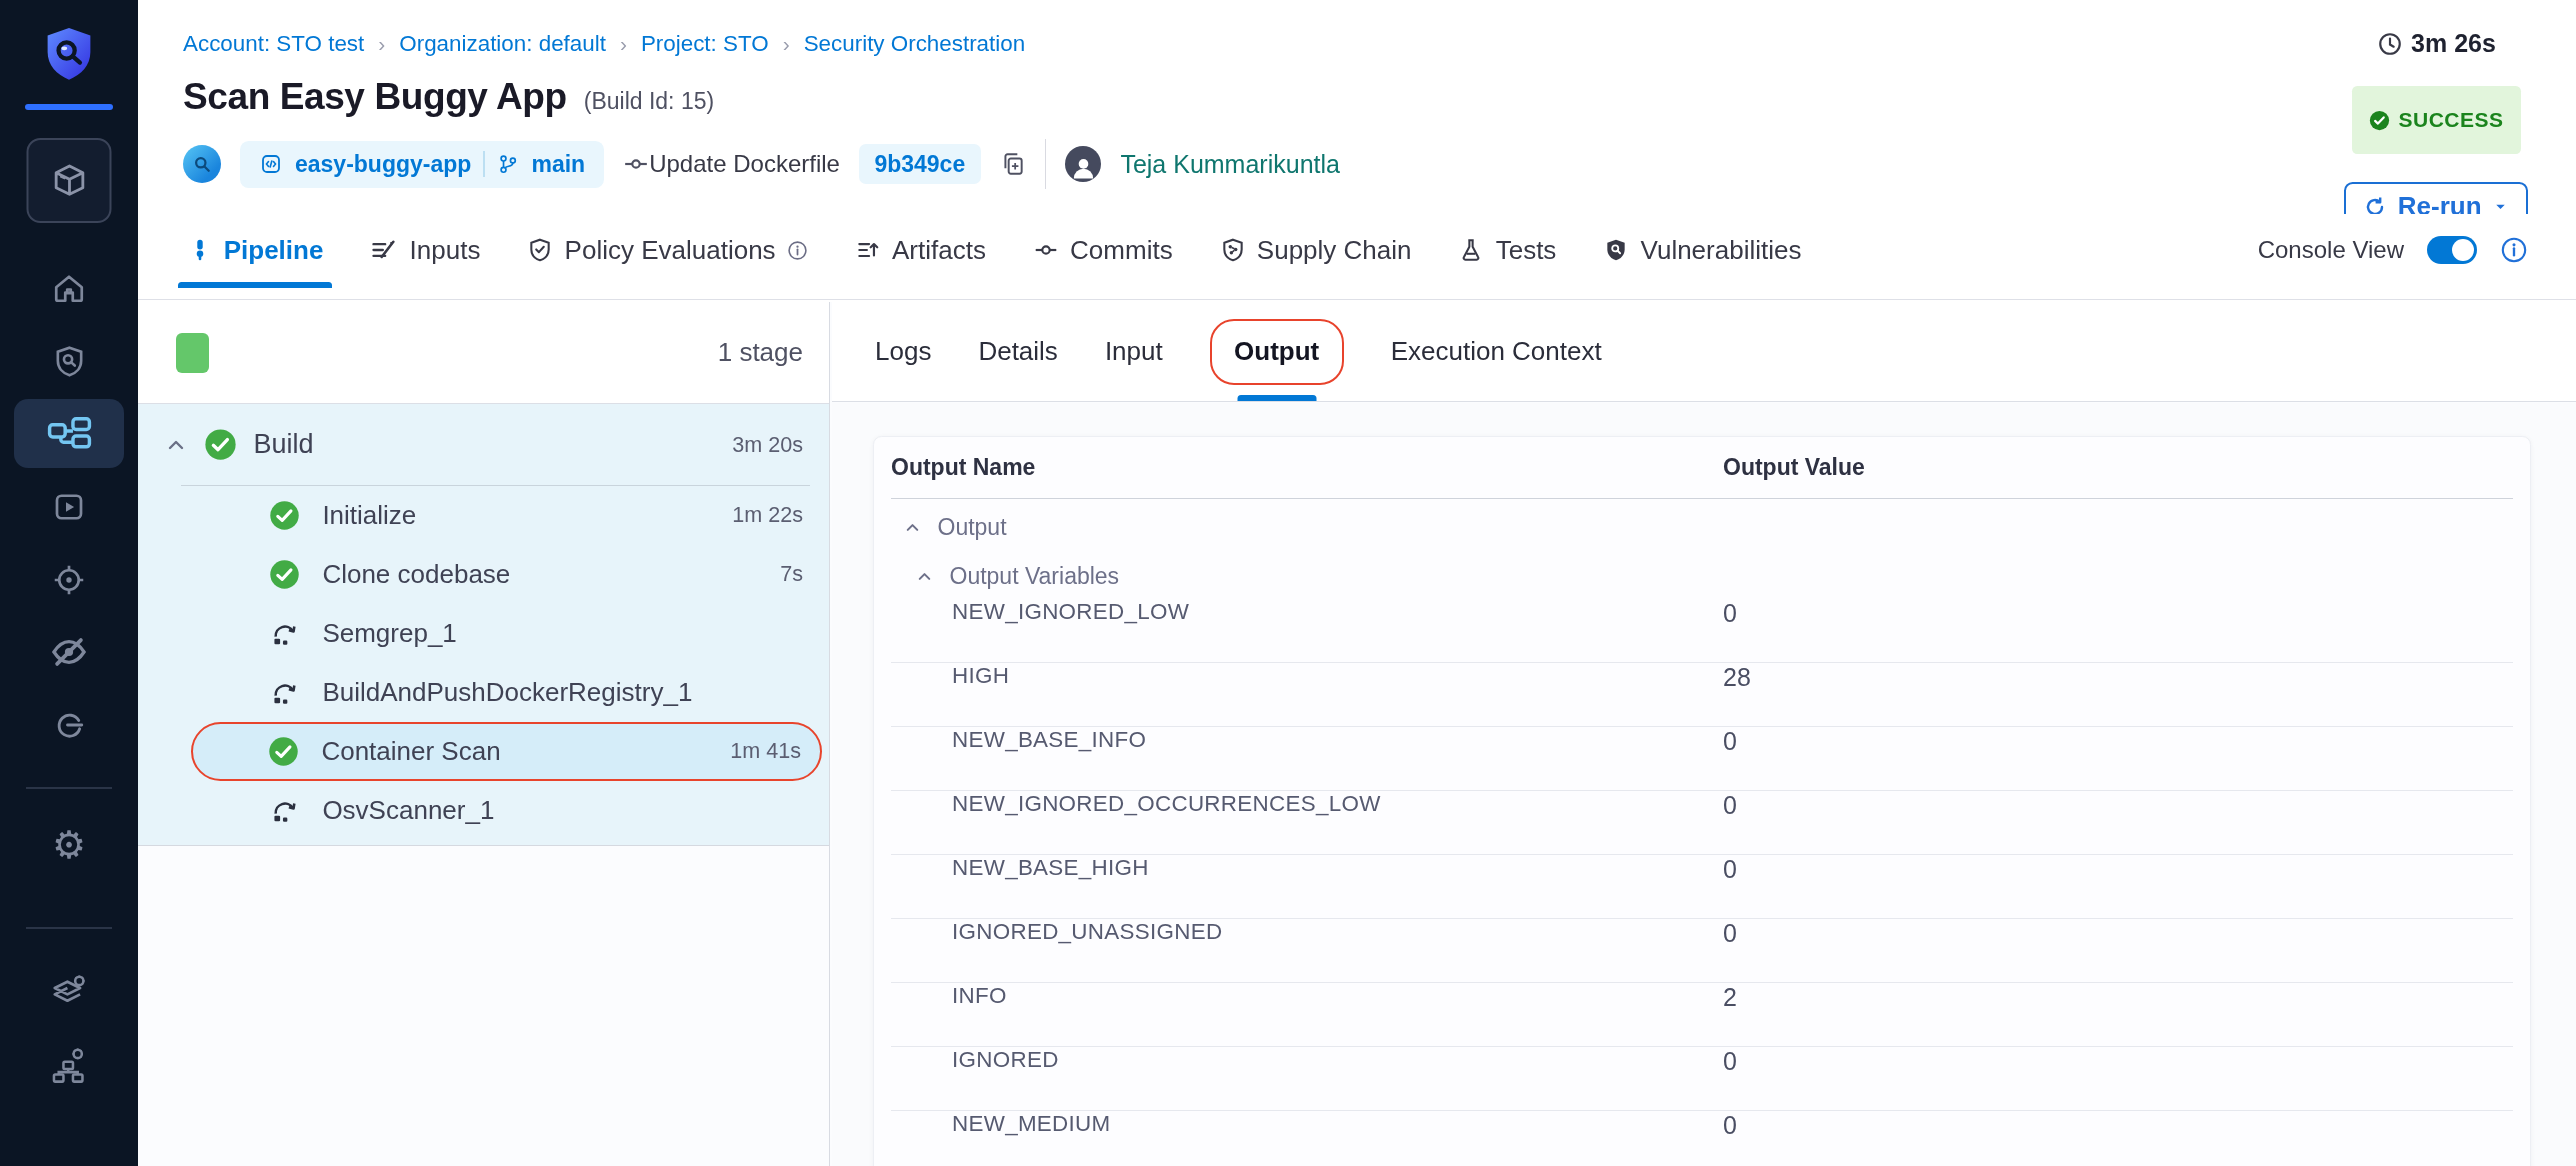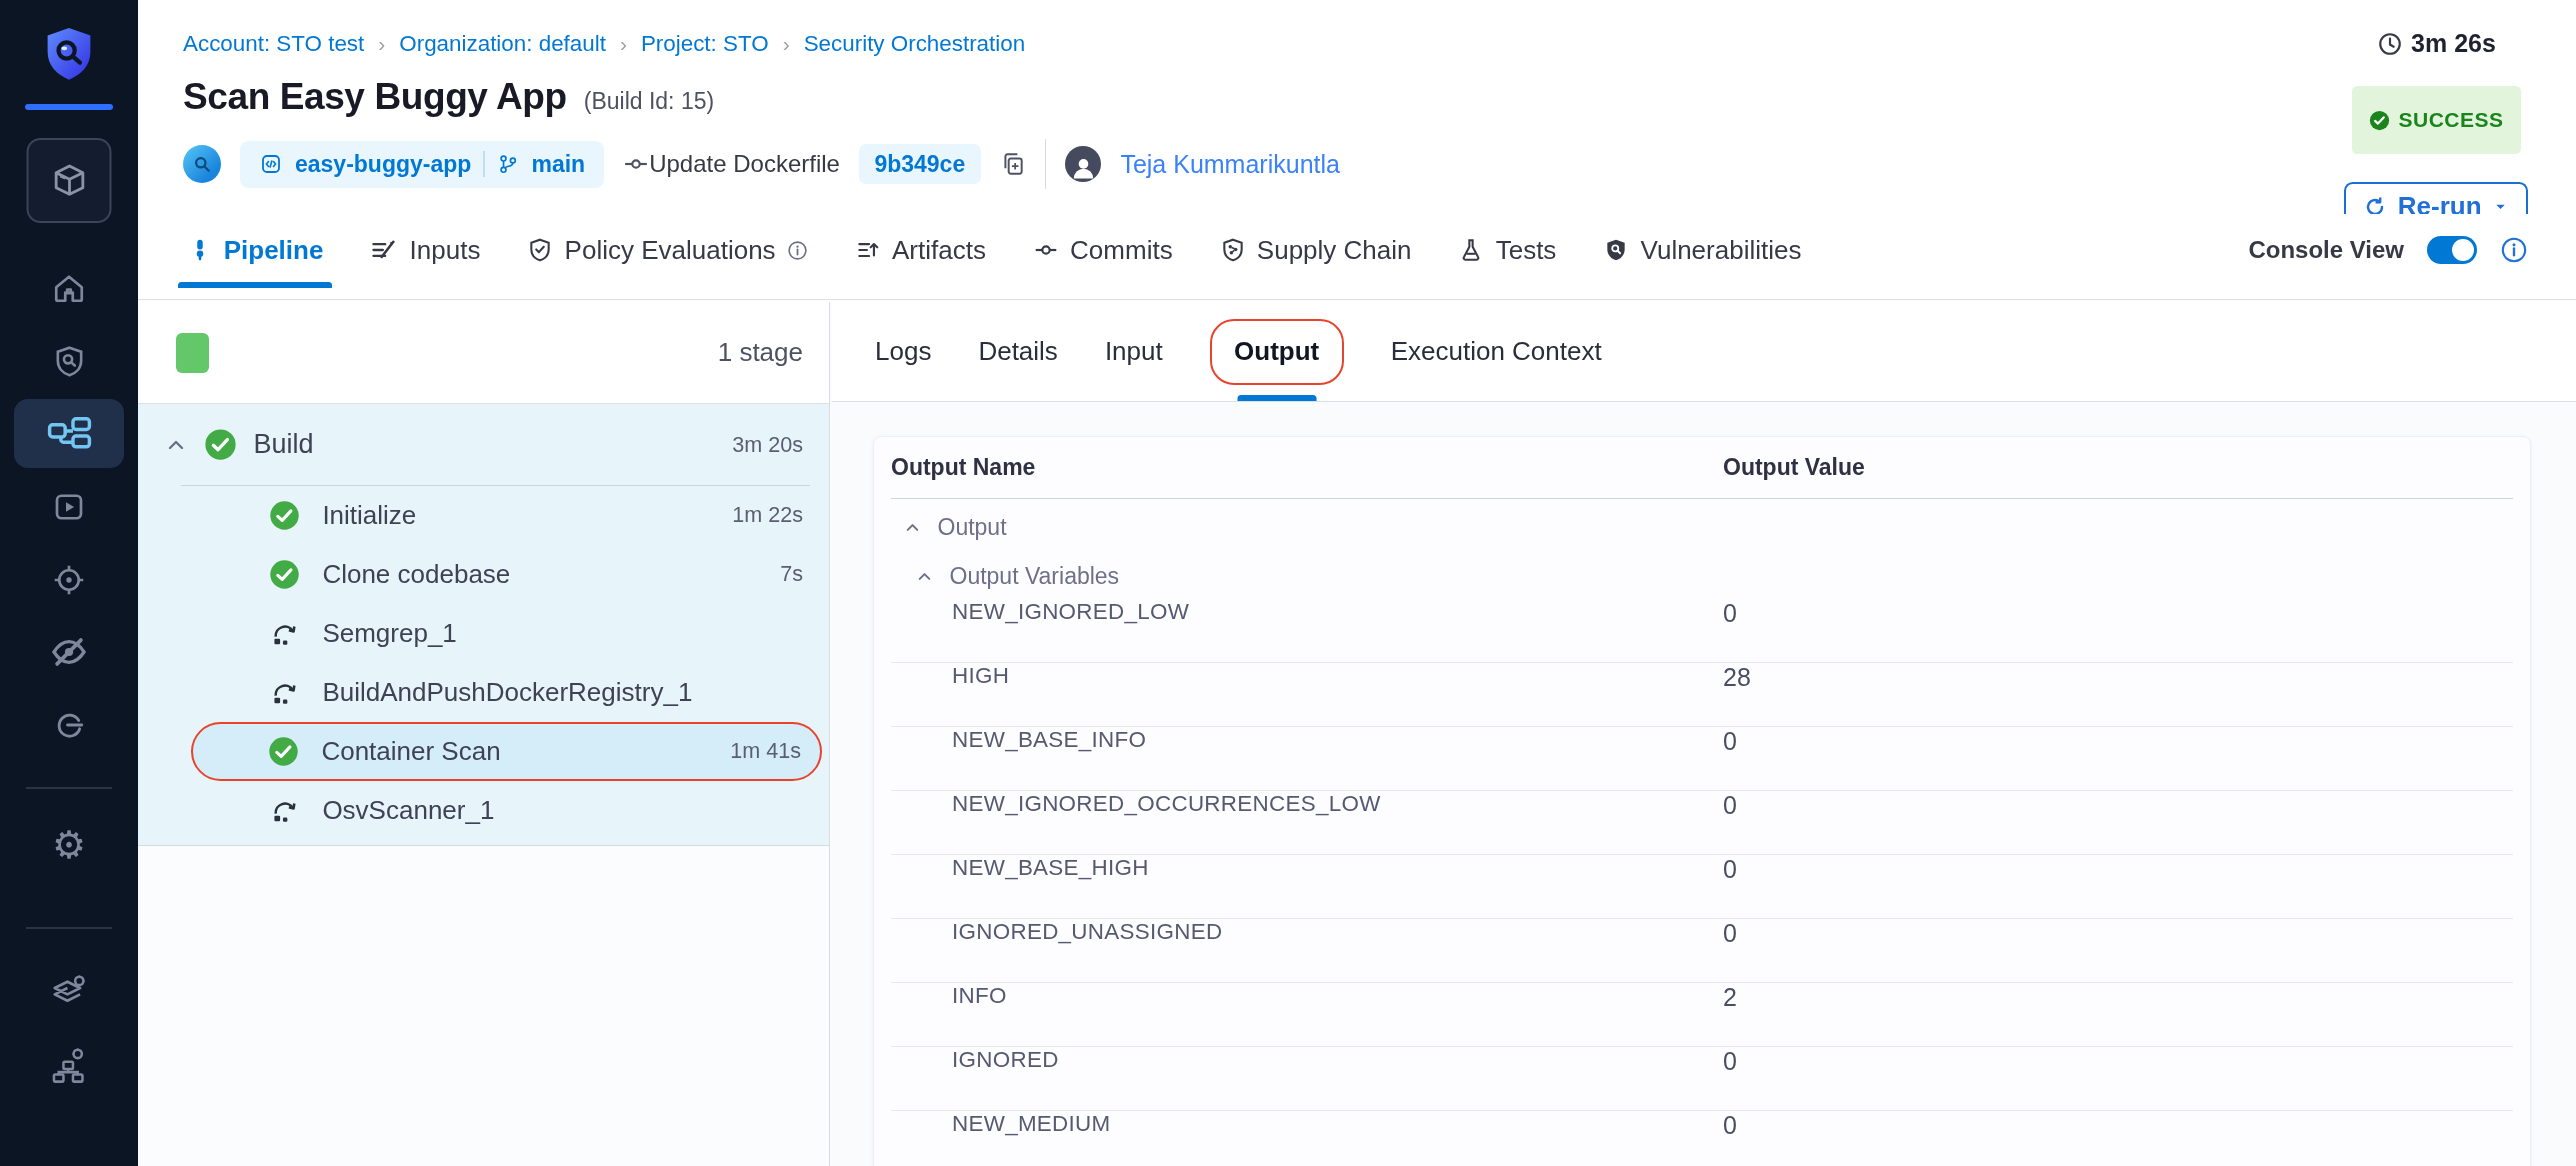--- a/index.html
+++ b/index.html
@@ -39,42 +39,42 @@
   .repo-pill { height:47px; background:#e9f6fd; border-radius:8.6px; display:flex; align-items:center;
                gap:12px; padding:0 19px; }
   .repo-pill .txt { font-size:23px; font-weight:bold; color:#0278d5; }
   .pill-divider { width:1.7px; height:26px; background:#bcdff2; }
   .commit-msg { display:flex; align-items:center; gap:0; font-size:24px; color:#383946; }
   .sha-pill { height:40px; background:#e9f6fd; border-radius:7px; display:flex; align-items:center;
               padding:0 15.5px; font-size:23px; font-weight:bold; color:#0278d5; }
   .v-divider { width:1.7px; height:50px; background:#d9dae1; }
   .avatar { width:36px; height:36px; border-radius:50%; background:#454a5e;
             display:flex; align-items:flex-end; justify-content:center; overflow:hidden; }
-  .author { font-size:25px; color:#3b82f6; }
+  .author { font-size:25px; color:#0f766e; }
 
   .meta-row { position:absolute; top:29px; right:48px; display:flex; align-items:center; gap:28px;flex-direction:column; }
   .duration-chip { display:flex; align-items:center; gap:8.6px; font-size:25px; font-weight:600; color:#1f2230; }
   .status-badge { display:flex; align-items:center; gap:8.6px; background:#e2f5dc; border-radius:5.2px;
                   padding:22px 17px; }
   .status-badge span { font-size:21px; font-weight:bold; color:#1b841d; letter-spacing:0.5px; }
   .rerun-btn { display:flex; align-items:center; gap:10.4px; border:2.6px solid #1a6fd4; border-radius:8.6px;
                padding:7px 17px; background:#fff; cursor:pointer; }
   .rerun-btn span { font-size:26px; font-weight:bold; color:#2070d8; }
 
   
   .tabbar { position:absolute; top:214px; left:0; right:0; height:86px; background:#fff;
             border-bottom:1.7px solid #dee0e7; display:flex; align-items:center;
             padding:0 48px 13px 45px; }
   .tabs { display:flex; gap:40px; height:100%; align-items:center; }
   .tab { position:relative; height:100%; display:flex; align-items:center; gap:11.2px;
          font-size:26px; color:#383946; cursor:pointer; padding:0 3.5px; white-space:nowrap; }
   .tab.active { color:#0278d5; font-weight:600; }
   .tab.active::after { content:''; position:absolute; left:-5.2px; right:-5.2px; bottom:-1.7px; height:6px;
                        background:#0278d5; border-radius:3.5px 3.5px 0 0; }
-  .console { margin-left:auto; display:flex; align-items:center; gap:23px;font-weight:bold; }
+  .console { margin-left:auto; display:flex; align-items:center; gap:23px; }
   .console-label { font-size:24px; color:#383946; }
   .toggle { width:50px; height:28px; border-radius:14px; background:#0278d5; position:relative; cursor:pointer; }
   .toggle .knob { position:absolute; top:2.6px; right:2.6px; width:22.4px; height:22.4px; border-radius:50%; background:#fff; }
 
   
   .content { position:absolute; top:302px; left:0; right:0; bottom:0; background:#fbfcfe; }
 
   .stage-panel { position:absolute; top:0; left:0; width:692px; bottom:0;
                  border-right:1.7px solid #d8dbe2; background:#fbfcfe; }
   .stage-header { height:102px; background:#fff; border-bottom:0.9px solid #dcdfe6;

